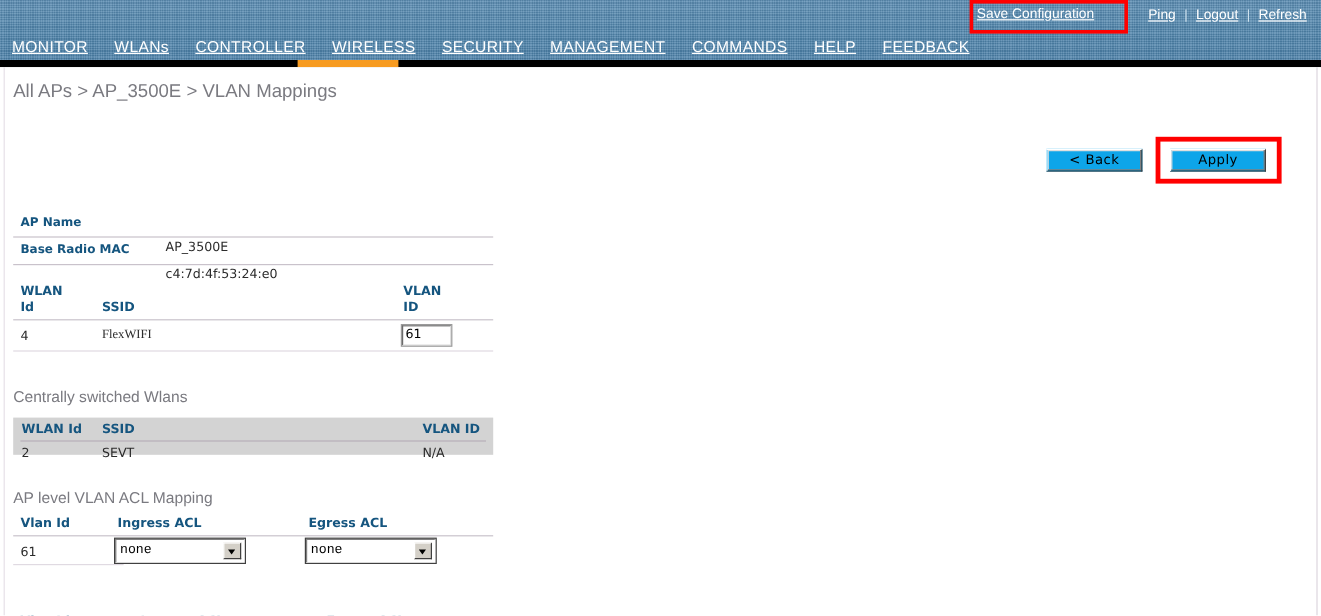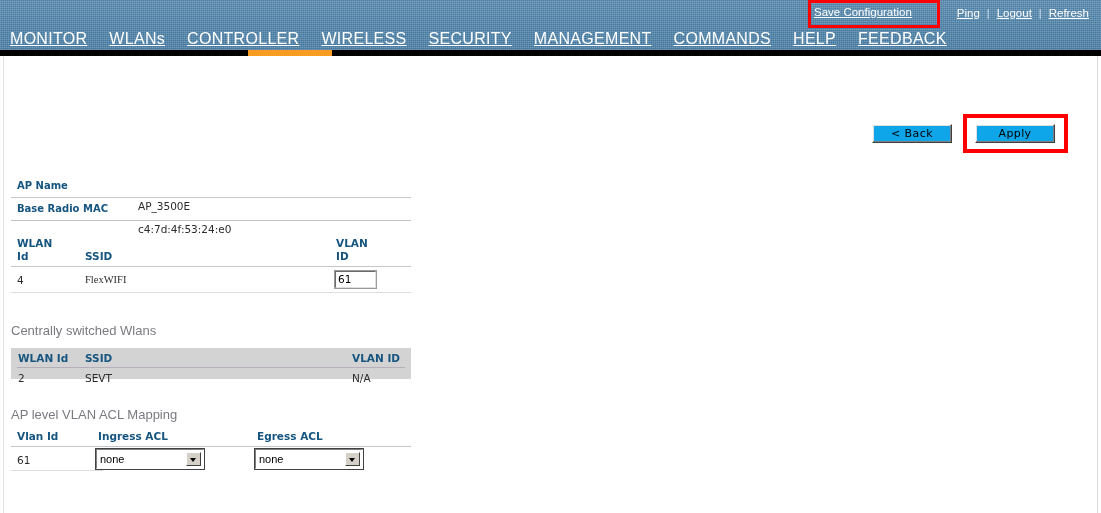--- a/index.html
+++ b/index.html
@@ -81,21 +81,21 @@
     left: 0;
     top: 31px;
     height: 19px;
     display: flex;
     align-items: flex-start;
     padding-left: 10px;
     box-sizing: border-box;
   }
   #main-nav .navitem {
     color: #ffffff;
-    font-size: 16px;
+    font-size: 13px;
     letter-spacing: 0.3px;
     text-decoration: underline;
     margin-right: 22px;
     cursor: pointer;
     white-space: nowrap;
     line-height: 15px;
   }
   
   #nav-active-indicator {
     position: absolute;
@@ -328,21 +328,21 @@
     border-right: 1px solid #ffffff;
     border-bottom: 1px solid #ffffff;
     outline: 1px solid #404040;
     box-sizing: border-box;
     cursor: pointer;
   }
   .winselect .sel-text {
     position: absolute;
     left: 3px;
     top: 2px;
-    font-family: Liberation Sans, sans-serif;
+    font-family: Liberation Mono, monospace;
     font-size: 11px;
     color: #000000;
     line-height: 14px;
     white-space: nowrap;
   }
   .winselect .sel-arrowbox {
     position: absolute;
     right: 2px;
     top: 2px;
     width: 15px;
@@ -396,20 +396,21 @@
 </div>
 
 <div id="black-strip"></div>
 <div id="nav-active-indicator"></div>
 
 <div id="page-body">
 
   <div id="left-rule"></div>
   <div id="right-rule"></div>
 
+  <div id="breadcrumb">All APs &gt; AP_3500E &gt; VLAN Mappings</div>
 
   <div class="winbtn" id="back-button">&lt; Back</div>
   <div class="winbtn" id="apply-button">Apply</div>
   <div id="apply-highlight"></div>
 
   <div id="ap-info-block">
     <div class="apinfo-label" style="top:124px;">AP Name</div>
     <div class="apinfo-value" style="top:124px;">AP_3500E</div>
     <div class="rule" style="top:141px; width:400px;"></div>
 

